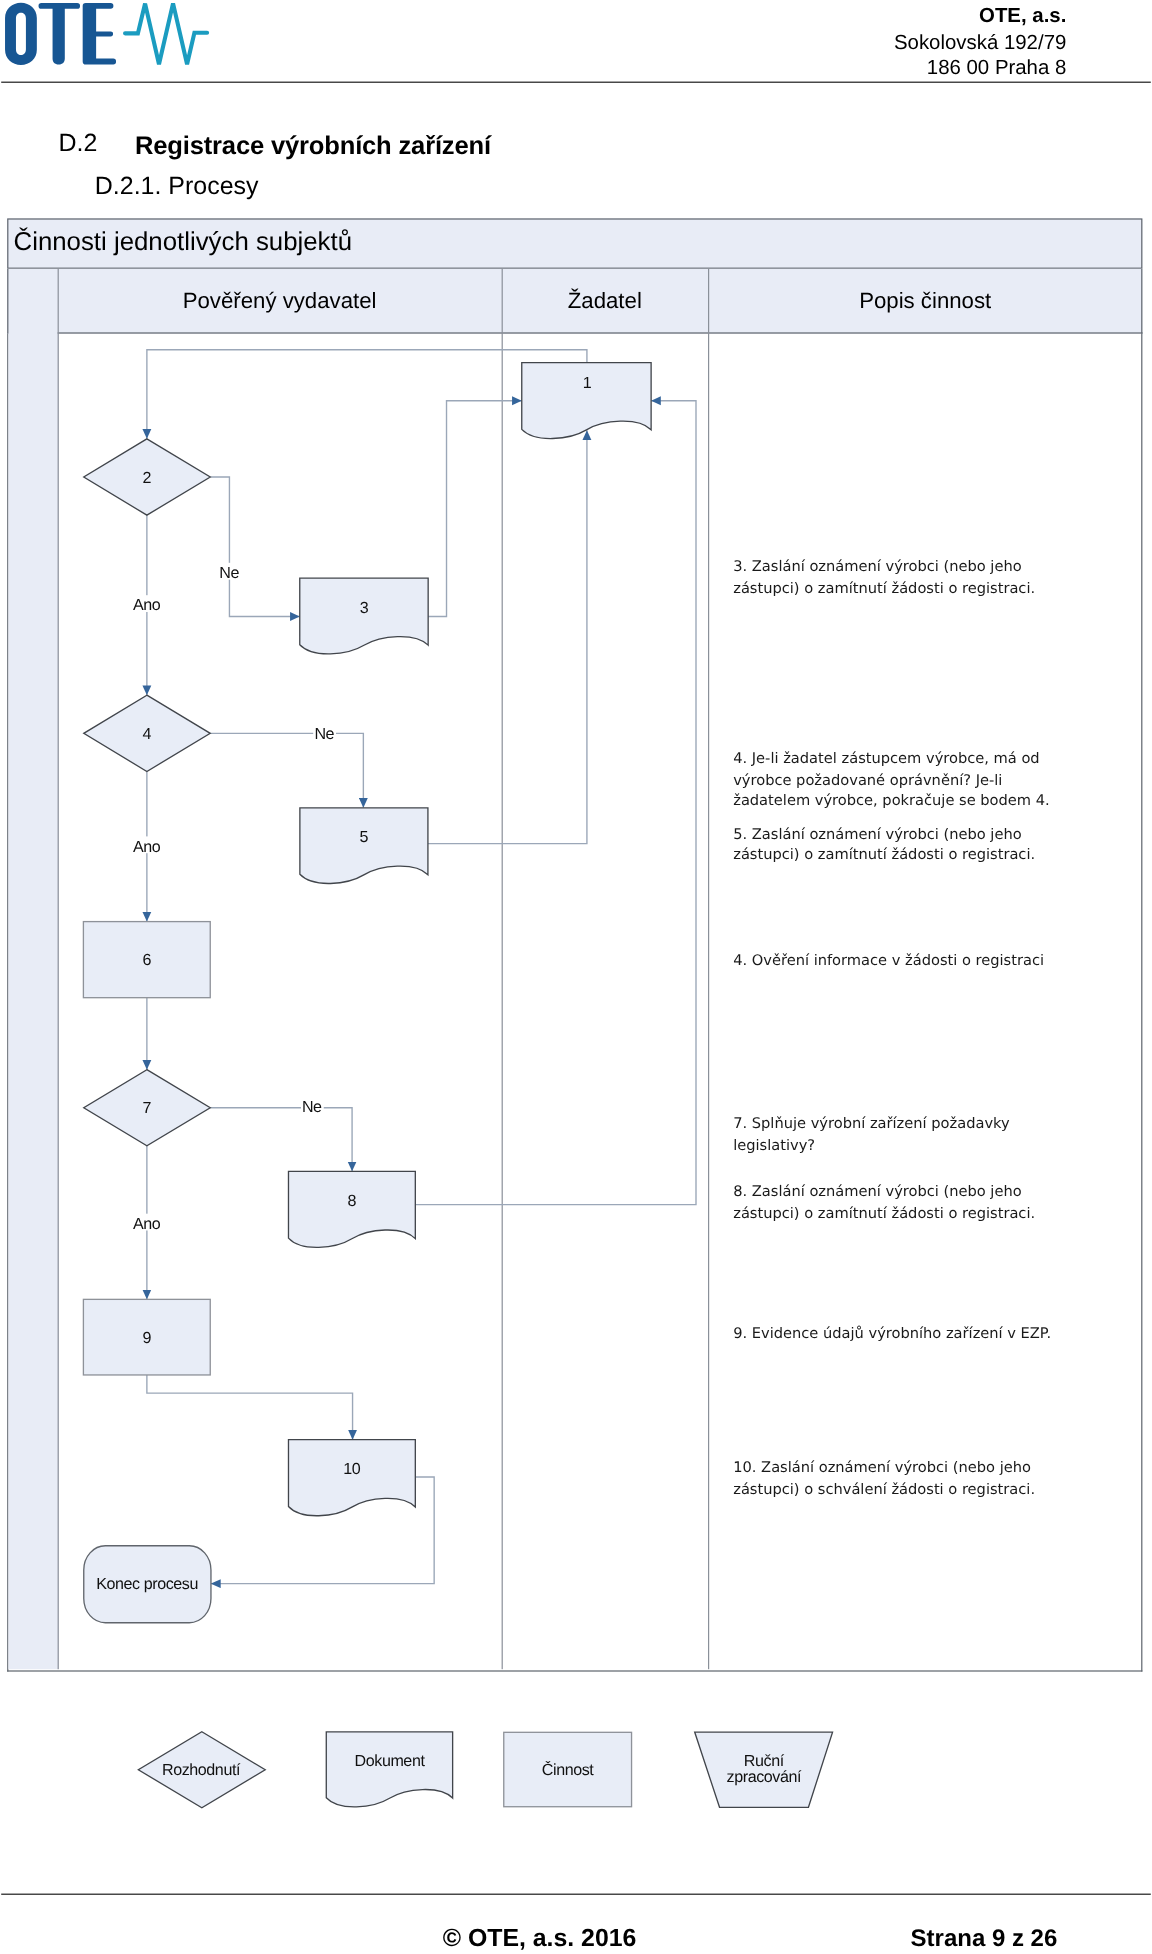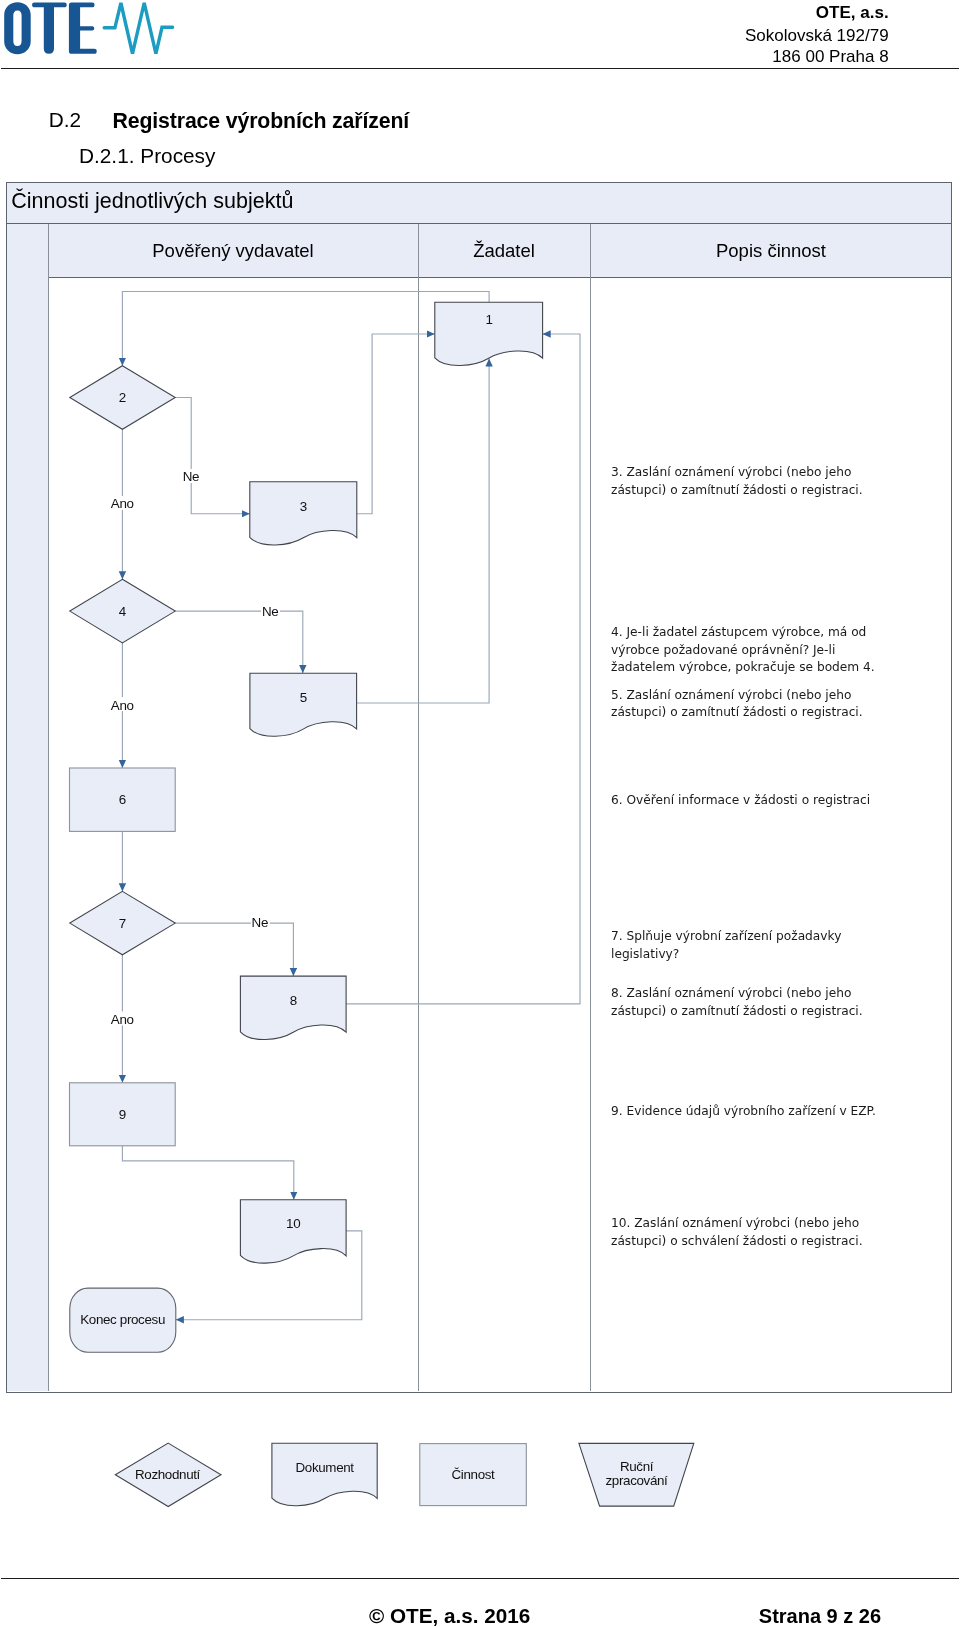--- a/index.html
+++ b/index.html
@@ -200,21 +200,21 @@
       <text x="324.6" y="41.9">Dokument</text>
       <text x="473.0" y="49.3">Činnost</text>
       <text x="636.5" y="41.4">Ruční</text>
       <text x="636.5" y="55.4">zpracování</text>
     </g>
   </svg>
 
   <div class="desc" style="left:611px;top:464px;width:290px;">3. Zaslání oznámení výrobci (nebo jeho zástupci) o zamítnutí žádosti o registraci.</div>
   <div class="desc" style="left:611px;top:584.2px;width:290px;margin-top:40px;">4. Je-li žadatel zástupcem výrobce, má od výrobce požadované oprávnění? Je-li žadatelem výrobce, pokračuje se bodem 4.</div>
   <div class="desc" style="left:611px;top:686.7px;width:290px;">5. Zaslání oznámení výrobci (nebo jeho zástupci) o zamítnutí žádosti o registraci.</div>
-  <div class="desc" style="left:611px;top:792px;width:300px;">6. Ověření informace v žádosti o registraci</div>
+  <div class="desc" style="left:611px;top:792px;width:300px;">4. Ověření informace v žádosti o registraci</div>
   <div class="desc" style="left:611px;top:908.2px;width:290px;margin-top:20px;">7. Splňuje výrobní zařízení požadavky legislativy?</div>
   <div class="desc" style="left:611px;top:985px;width:290px;">8. Zaslání oznámení výrobci (nebo jeho zástupci) o zamítnutí žádosti o registraci.</div>
   <div class="desc" style="left:611px;top:1102.5px;width:300px;">9. Evidence údajů výrobního zařízení v EZP.</div>
   <div class="desc" style="left:611px;top:1215.3px;width:290px;">10. Zaslání oznámení výrobci (nebo jeho zástupci) o schválení žádosti o registraci.</div>
 
   <div class="abs" id="f-rule"></div>
   <div class="abs" id="f-copy">© OTE, a.s. 2016</div>
   <div class="abs" id="f-page">Strana 9 z 26</div>
 
 </div>

